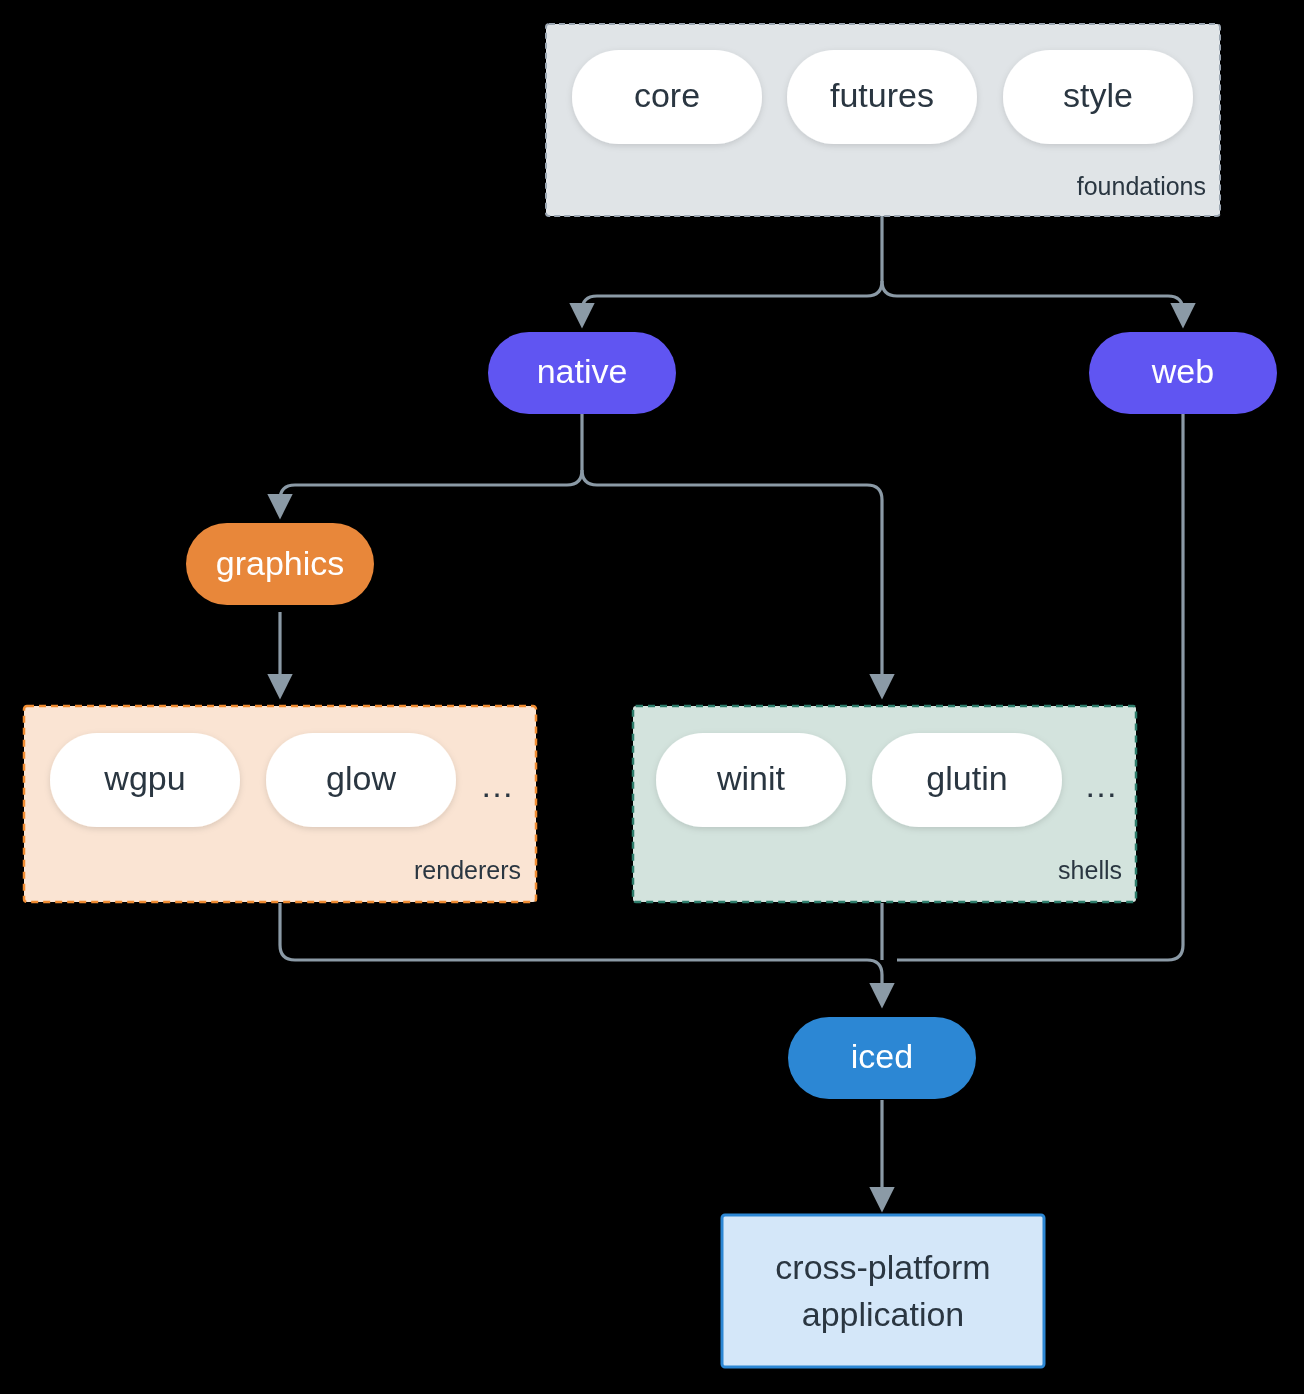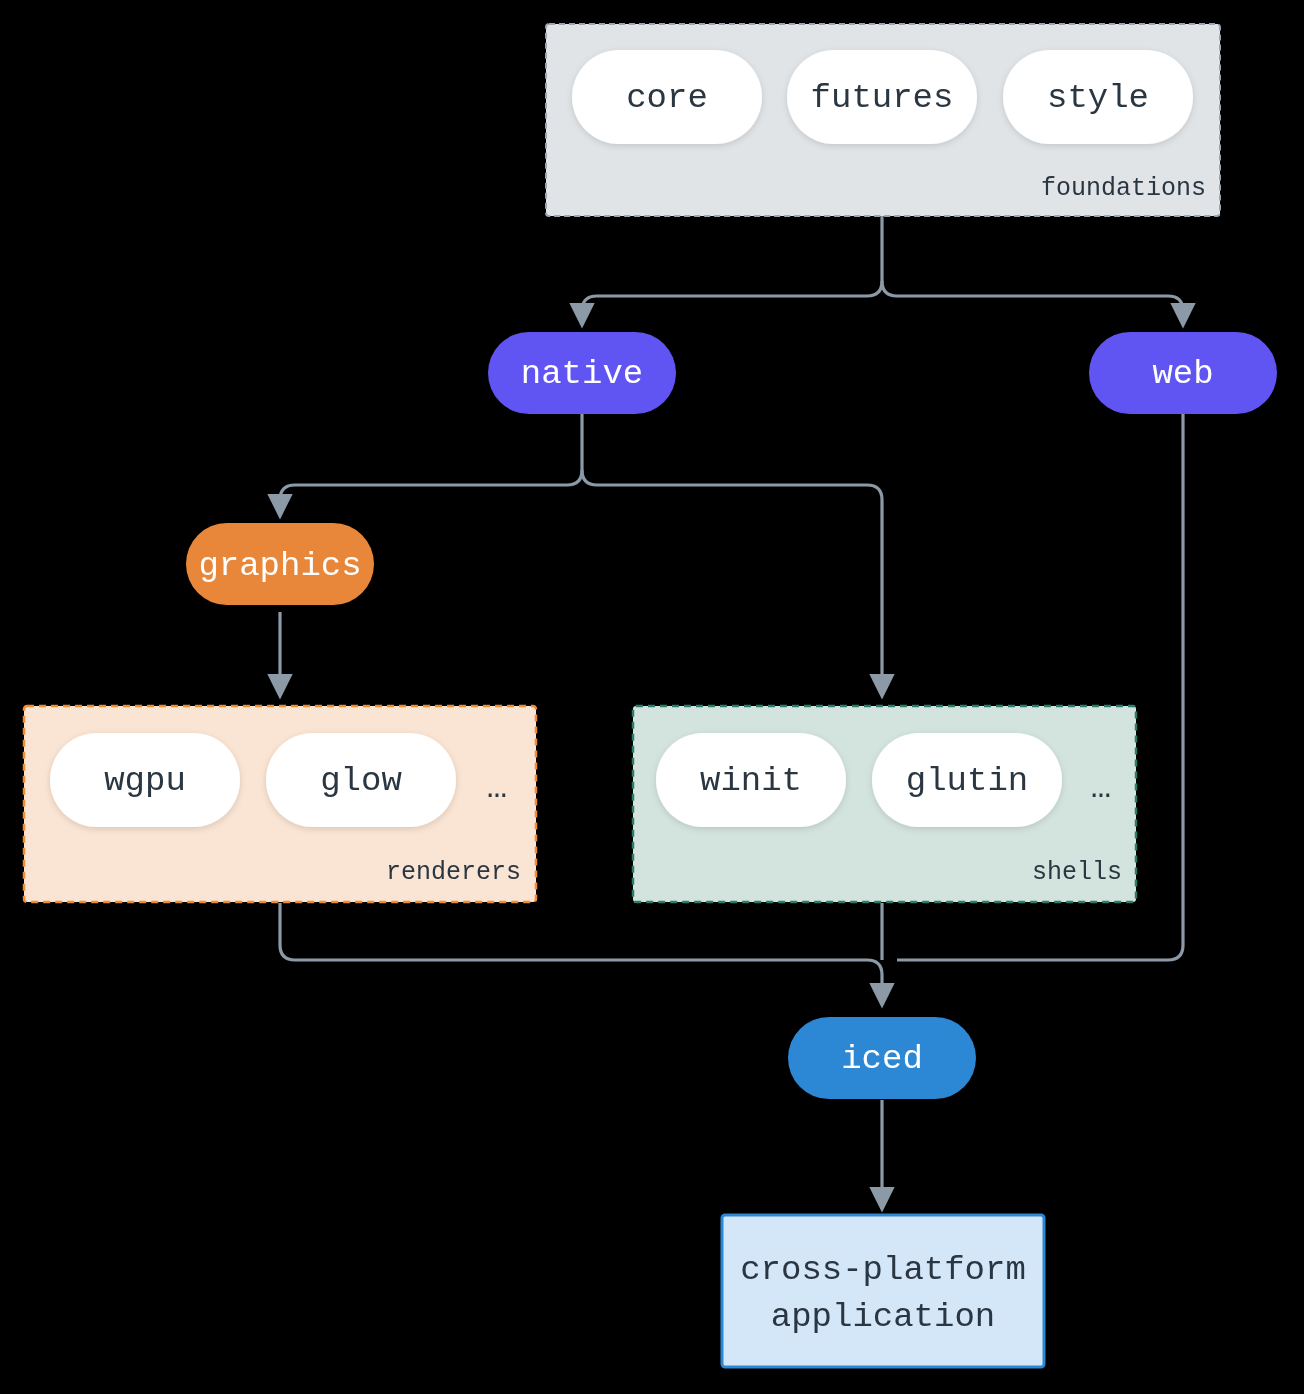--- a/index.html
+++ b/index.html
@@ -6,21 +6,21 @@
     margin: 0;
     padding: 0;
     background: #000000;
   }
   #diagram-root {
     position: relative;
     width: 1304px;
     height: 1394px;
     background: #000000;
     overflow: hidden;
-    font-family: Liberation Mono, monospace;
+    font-family: Liberation Sans, sans-serif;
   }
   svg.layer {
     position: absolute;
     top: 0;
     left: 0;
     width: 1304px;
     height: 1394px;
   }
   .grp-label, .node-label, .pill-label, .ellipsis-label, .box-label {
     dominant-baseline: middle;

